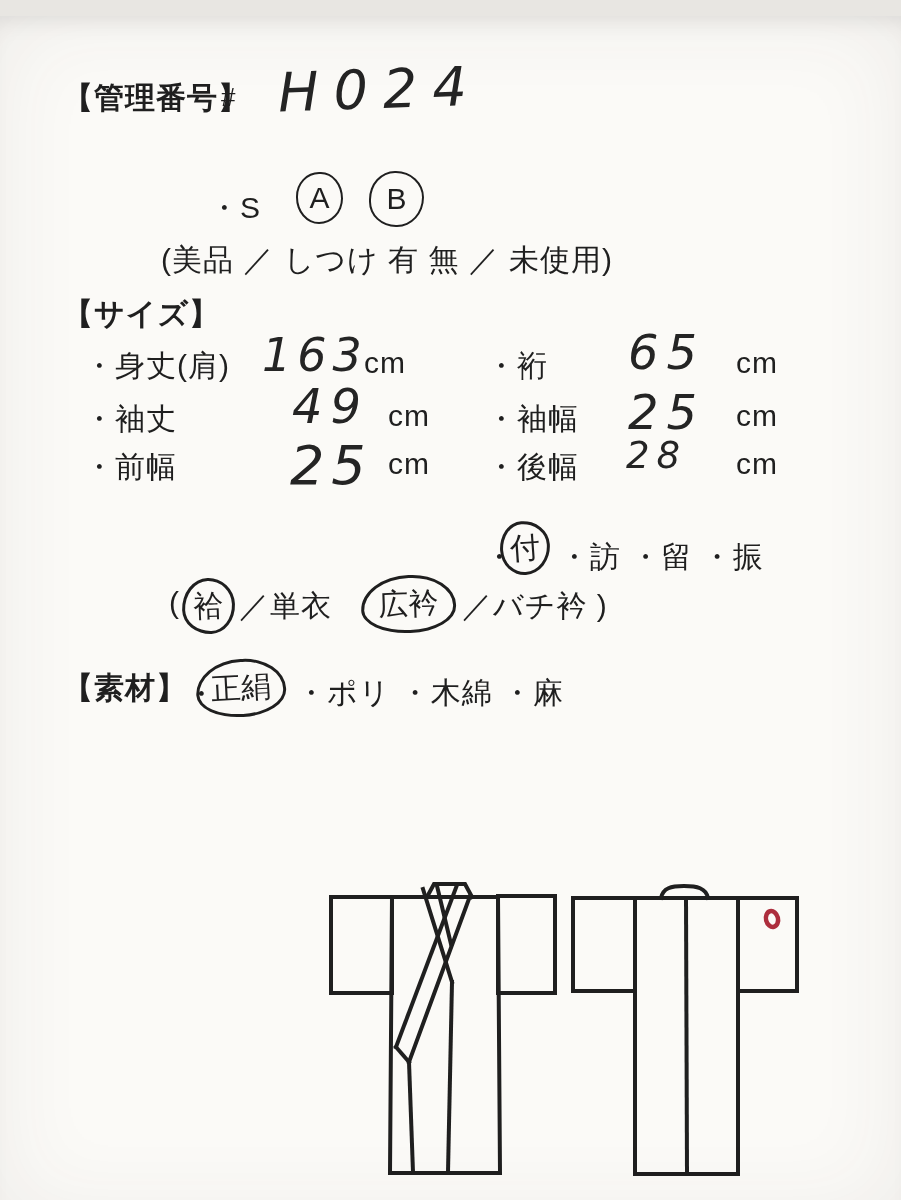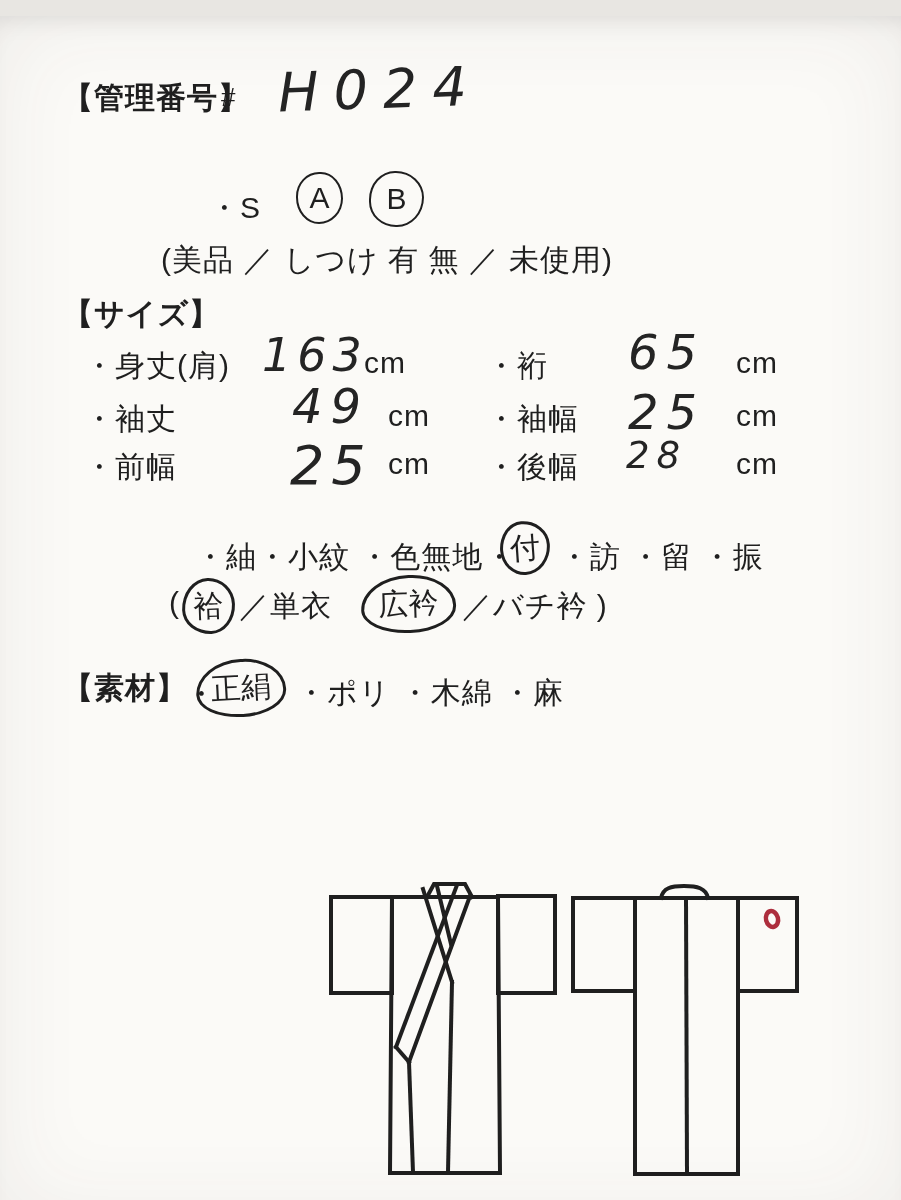--- a/index.html
+++ b/index.html
@@ -66,21 +66,20 @@
   <span class="abs hand" style="left:628px; top:368px; font-size:48px; letter-spacing:8px;">25</span>
   <span class="abs printed" style="left:736px; top:383px;">cm</span>
 
   <span class="abs printed" style="left:84px;  top:431px;">・前幅</span>
   <span class="abs hand" style="left:290px; top:418px; font-size:54px; letter-spacing:7px;">25</span>
   <span class="abs printed" style="left:388px; top:431px;">cm</span>
   <span class="abs printed" style="left:486px; top:431px;">・後幅</span>
   <span class="abs hand" style="left:626px; top:418px; font-size:37px; letter-spacing:7px;">28</span>
   <span class="abs printed" style="left:736px; top:431px;">cm</span>
 
-  <span class="abs printed" style="left:195px; top:521px;">・紬・小紋 ・色無地</span>
   <span class="abs printed" style="left:484px; top:521px;">・</span>
   <span class="chip hand-a" style="left:500px; top:505px; width:50px; height:54px;">
     <span>付</span>
   </span>
   <span class="abs printed" style="left:559px; top:521px;">・訪 ・留 ・振</span>
 
   <span class="abs printed" style="left:169px; top:570px;">(</span>
   <span class="chip hand-b" style="left:182px; top:562px; width:53px; height:56px;">
     <span>袷</span>
   </span>

